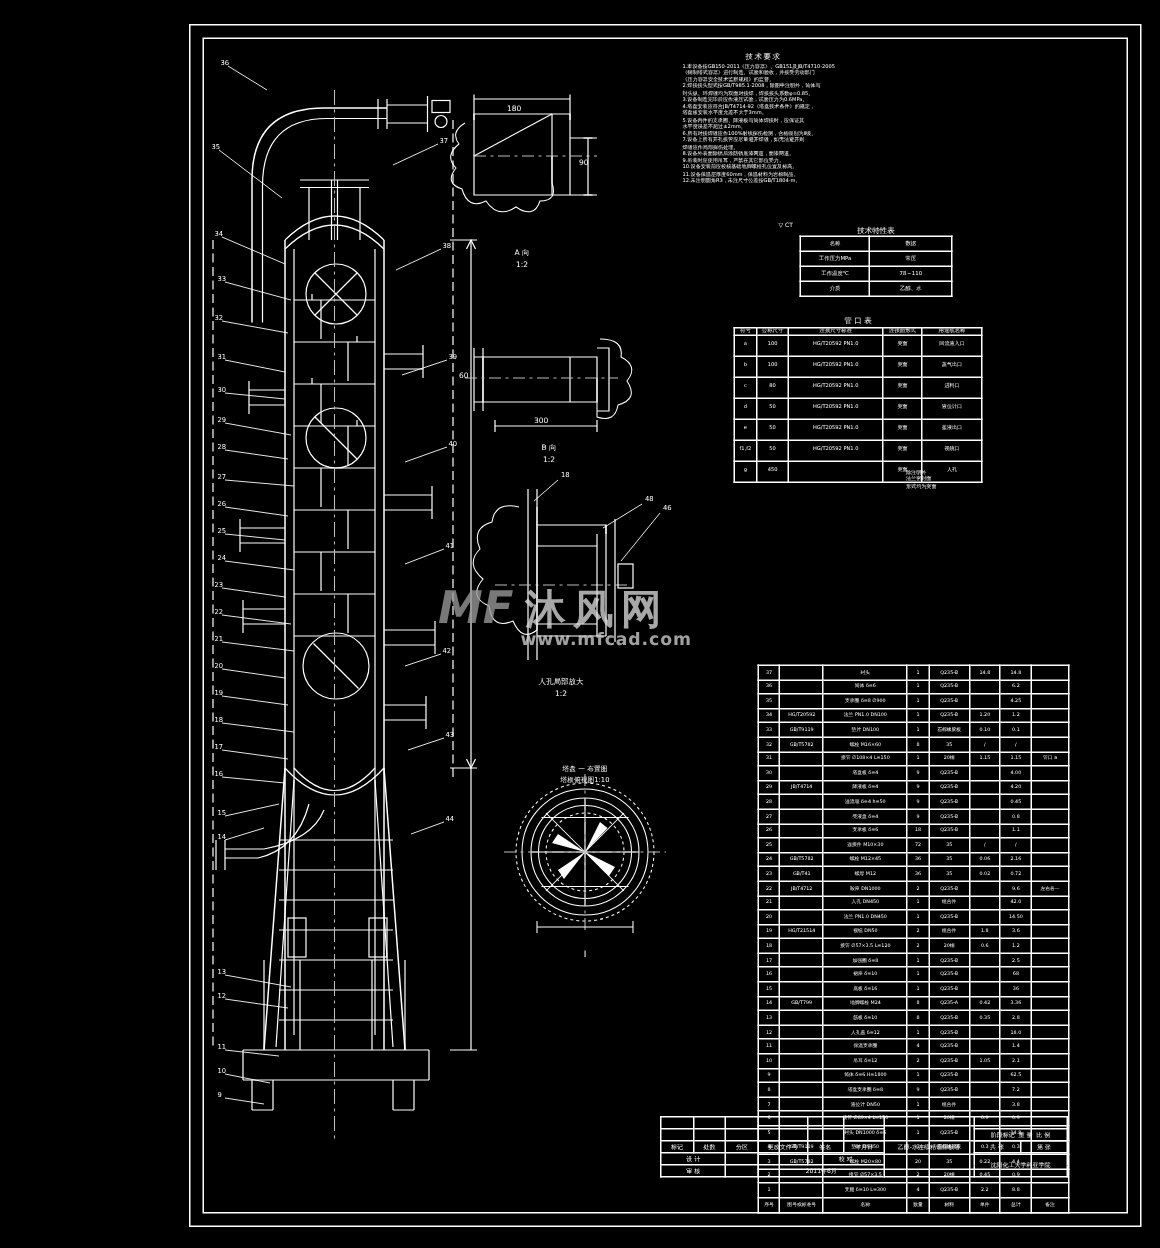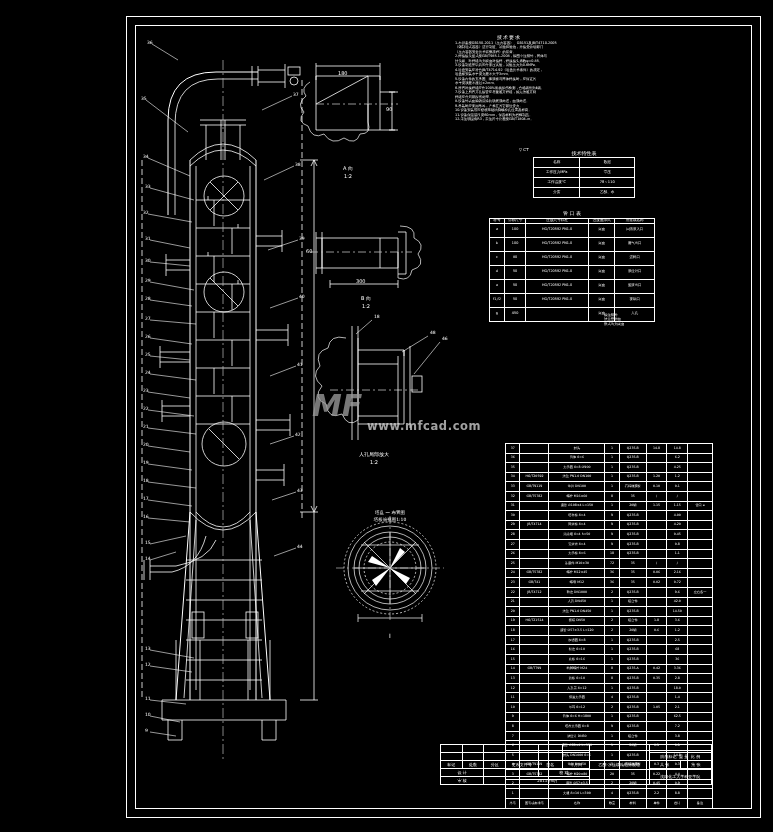--- a/index.html
+++ b/index.html
@@ -29,21 +29,21 @@
   #bom-table td{height:8.6px;font-size:3.2px;}
   
   #titleblock{left:440px;top:744px;width:272px;}
   #titleblock td{font-size:4px;}
   
   #notes{position:absolute;left:455px;top:34px;width:108px;}
   #notes .nh{font-size:5px;text-align:center;margin-bottom:1px;letter-spacing:1px;}
   #notes .nl{font-size:3.4px;line-height:1.32;white-space:normal;
              word-break:break-all;text-align:justify;}
   
-  #watermark{position:absolute;left:312px;top:386px;width:190px;height:56px;
+  #watermark{position:absolute;left:292px;top:386px;width:190px;height:56px;
       opacity:.78;pointer-events:none;}
   #watermark .wm-text{position:absolute;left:58px;top:2px;font-size:27px;
       font-weight:bold;color:#d8d8d8;letter-spacing:5px;
       font-family:"DejaVu Sans","Liberation Sans",sans-serif;}
   #watermark .wm-url{position:absolute;left:55px;top:33px;font-size:11.5px;
       color:#cfcfcf;letter-spacing:.6px;font-weight:bold;}
   #watermark .wm-logo{position:absolute;left:0;top:2px;font-size:30px;
       font-weight:bold;color:#9a9a9a;font-style:italic;}
   
   svg{position:absolute;left:0;top:0;overflow:visible;}
@@ -853,16 +853,17 @@
     <tr>
       <td colspan="2" style="height:7px">审 核</td>
       <td></td>
       <td colspan="3">2011年6月</td>
     </tr>
   </tbody>
     </table>
 
   <div id="watermark">
     <div class="wm-logo">MF</div>
+    <div class="wm-text">沐风网</div>
     <div class="wm-url">www.mfcad.com</div>
   </div>
 
 </div>
 
 </body></html>

